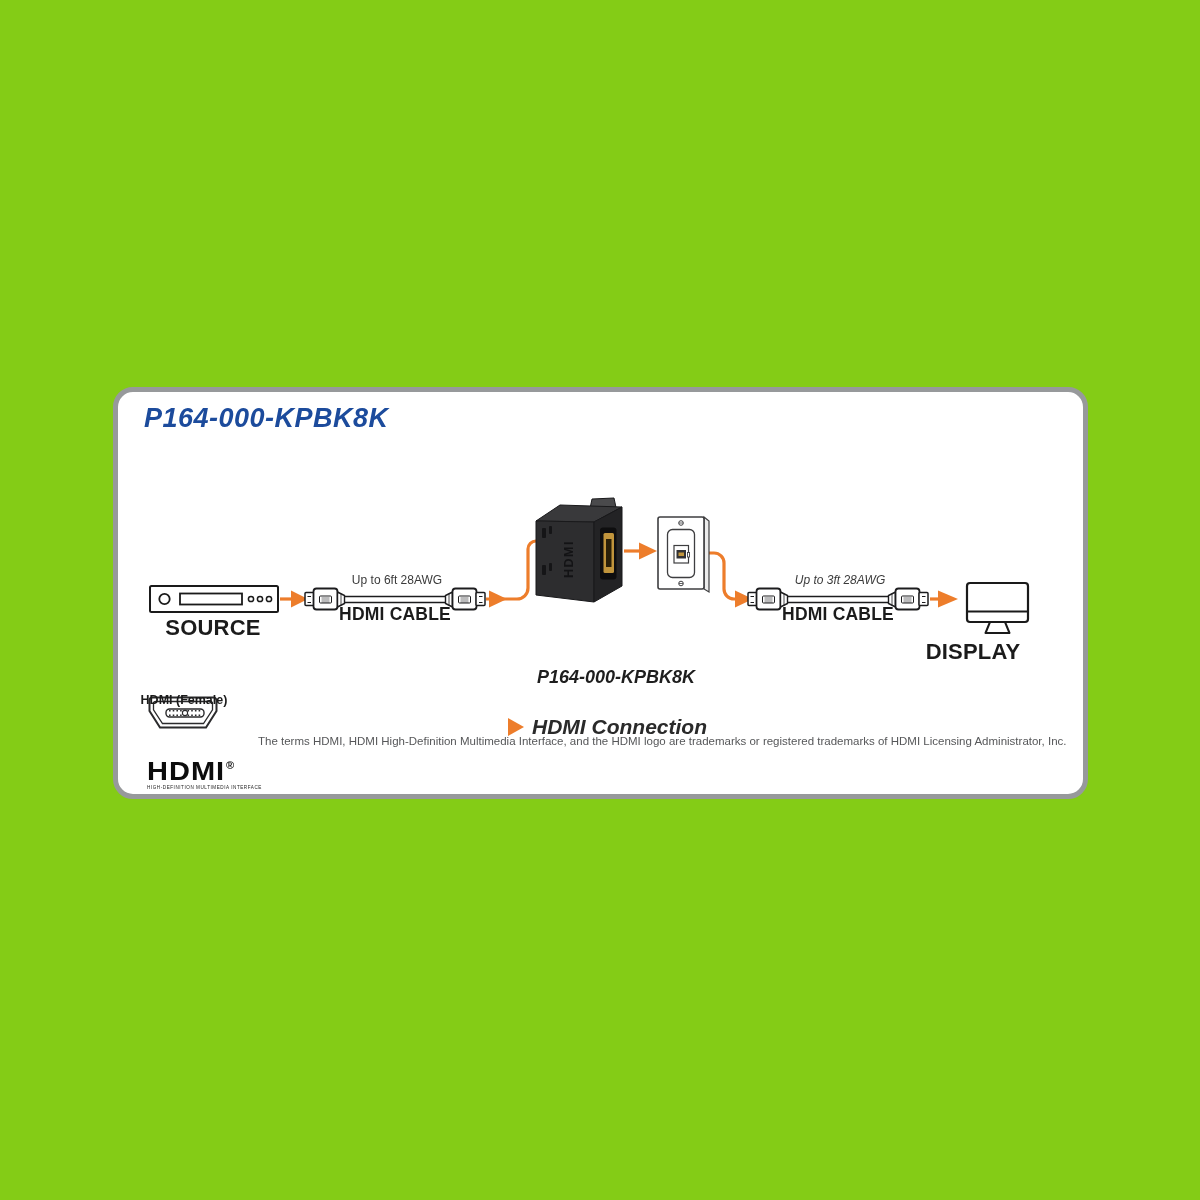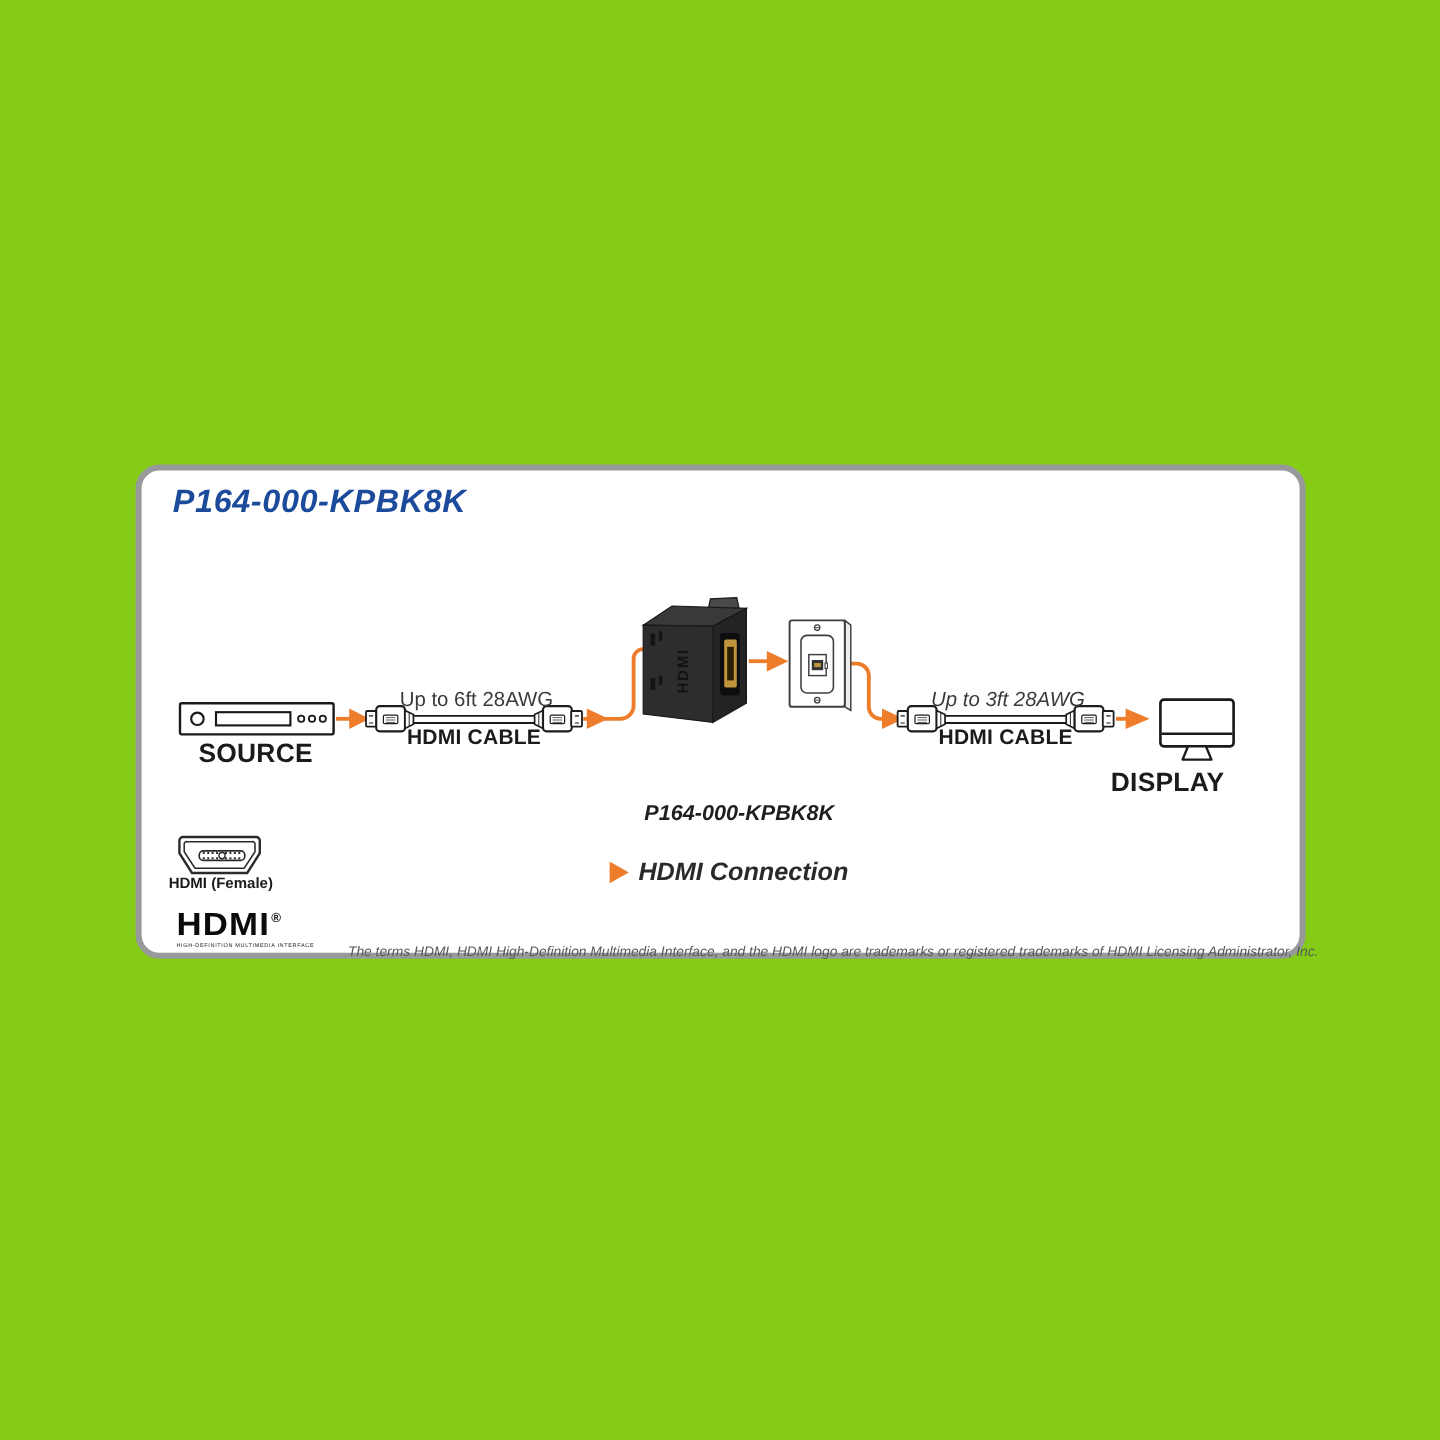--- a/index.html
+++ b/index.html
@@ -5,37 +5,37 @@
   html,body{margin:0;padding:0;background:#ffffff;}
   .page{position:relative;width:1200px;height:1200px;background:#84cc16;overflow:hidden;
         font-family:"Liberation Sans", sans-serif;padding-left:46px;}
   .frame{position:absolute;left:113px;top:387px;width:975px;height:412px;
          border:5px solid #97999B;border-radius:20px;box-sizing:border-box;background:#ffffff;}
   .title{position:absolute;left:144px;top:403px;font-size:27px;font-weight:bold;font-style:italic;
          color:#1C4B9C;letter-spacing:0.5px;}
   .diagram-svg{position:absolute;left:0;top:0;width:1200px;height:1200px;}
   .lbl{position:absolute;color:#1b1b1b;white-space:nowrap;}
   .lbl-bold{font-weight:bold;font-size:22px;letter-spacing:0.2px;}
-  .lbl-spec{font-size:17px;color:#3a3a3a;}
+  .lbl-spec{font-size:12px;color:#3a3a3a;}
   .center-pt{transform:translateX(-50%);}
   .model-caption{position:absolute;left:616px;top:667px;transform:translateX(-50%);
                  font-size:18px;font-weight:bold;font-style:italic;color:#1e1e1e;white-space:nowrap;}
   .connection-row{position:absolute;left:508px;top:703px;display:flex;align-items:center;gap:8px;margin-top:12px;}
   .tri{width:0;height:0;border-top:9px solid transparent;border-bottom:9px solid transparent;
        border-left:16px solid #ED7D2B;}
   .connection-text{font-size:21px;font-weight:bold;font-style:italic;color:#2a2a2a;white-space:nowrap;}
-  .female-label{position:absolute;left:184px;top:729px;transform:translateX(-50%);
+  .female-label{position:absolute;left:184px;top:693px;transform:translateX(-50%);
                 font-size:12.5px;font-weight:bold;color:#1b1b1b;white-space:nowrap;}
   .hdmi-logo{position:absolute;left:147px;top:760px;color:#0c0c0c;}
   .hdmi-word-row{display:flex;align-items:flex-start;}
   .hdmi-word{font-size:29px;font-weight:bold;letter-spacing:1px;line-height:24px;transform:scaleY(0.92);transform-origin:top left;}
   .hdmi-reg{font-size:11px;font-weight:bold;line-height:11px;margin-left:1px;}
   .hdmi-tagline{font-size:4.6px;letter-spacing:0.55px;margin-top:1px;color:#1c1c1c;white-space:nowrap;}
-  .disclaimer{position:absolute;left:258px;top:788px;font-size:11.5px;font-style:italic;color:#565759;
-              white-space:nowrap;margin-left:32px;}
+  .disclaimer{position:absolute;left:258px;top:735px;font-size:11.5px;color:#565759;
+              white-space:nowrap;}
 </style>
 </head>
 <body>
 
 <div class="page">
 
   <div class="frame"></div>
 
   <div class="title">P164-000-KPBK8K</div>
 

